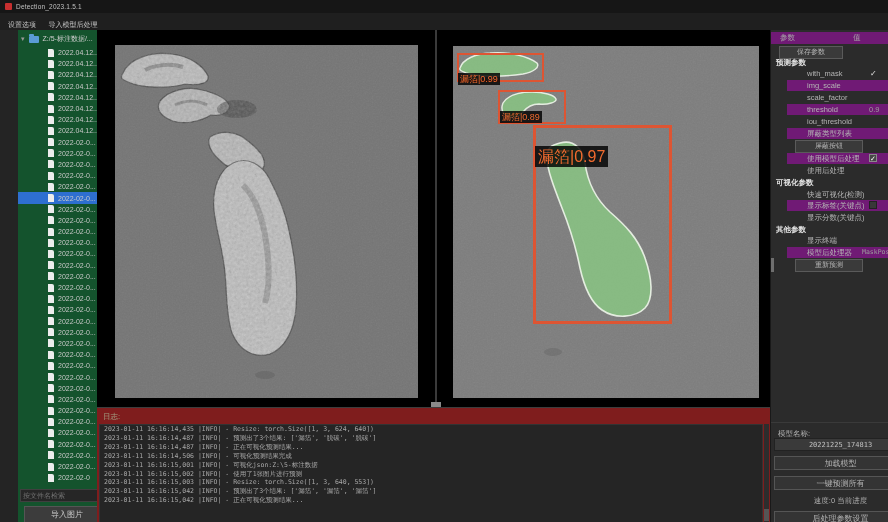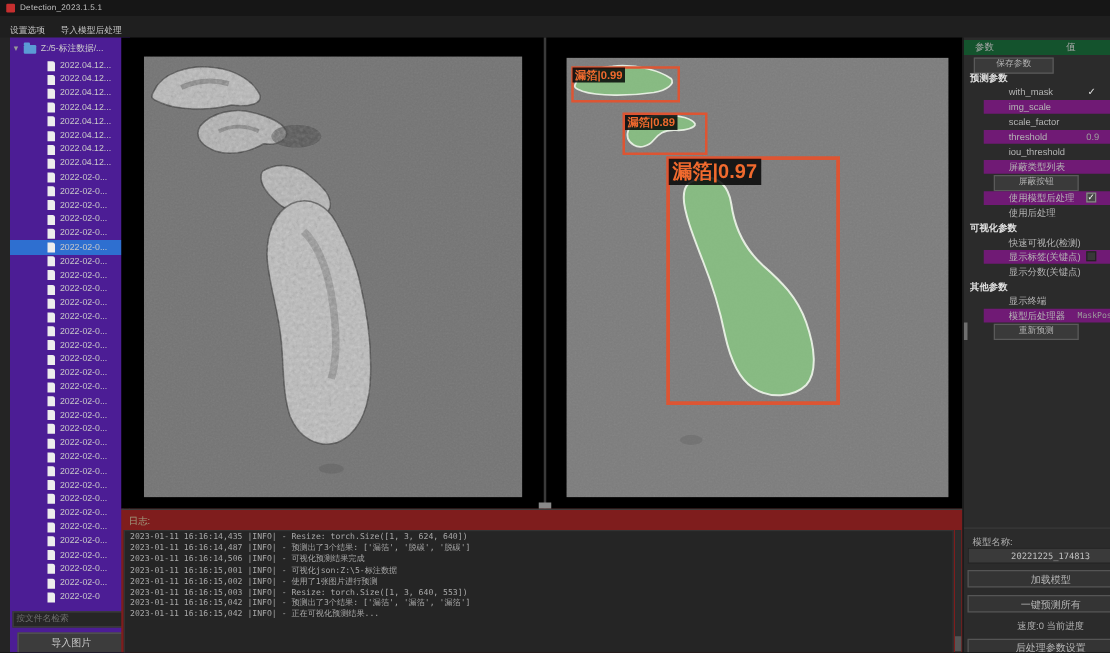--- a/index.html
+++ b/index.html
@@ -5,21 +5,21 @@
   html,body{margin:0;padding:0;background:#181818;}
   .app{position:relative;width:888px;height:522px;overflow:hidden;background:#242424;
        font-family:"Liberation Sans",sans-serif;-webkit-font-smoothing:antialiased;}
   
   .titlebar{position:absolute;left:0;top:0;width:888px;height:13px;background:#161616;}
   .logo{position:absolute;left:5px;top:3px;width:7px;height:7px;background:#c62f2f;border-radius:1px;}
   .title-text{position:absolute;left:16px;top:3px;font-size:6.5px;color:#c2c2c2;letter-spacing:.2px;}
   .menubar{position:absolute;left:0;top:13px;width:888px;height:17px;background:#1f1f1f;}
   .menu-item{display:inline-block;margin-left:8px;margin-top:4px;font-size:7px;color:#c6c6c6;}
   
-  .sidebar{position:absolute;left:8px;top:30px;width:96px;height:492px;background:#4c1d95;overflow:hidden;}
+  .sidebar{position:absolute;left:18px;top:30px;width:96px;height:492px;background:#14532d;overflow:hidden;}
   .tree-root{position:absolute;left:0;top:3px;width:96px;height:12px;display:flex;align-items:center;}
   .caret{font-size:7px;color:#9a9a9a;margin-left:3px;}
   .folder-icon{width:10px;height:7px;background:#5b9bd5;border-radius:1px;margin-left:4px;position:relative;}
   .folder-icon:before{content:"";position:absolute;left:0;top:-2px;width:5px;height:2px;background:#5b9bd5;border-radius:1px 1px 0 0;}
   .tree-root-label{font-size:7px;color:#cfcfcf;margin-left:4px;white-space:nowrap;}
   .file-list{position:absolute;left:0;top:17px;width:96px;height:440px;overflow:hidden;}
   .file-item{height:11.2px;display:flex;align-items:center;padding-left:30px;white-space:nowrap;}
   .file-item.selected{background:#2e6fd0;}
   .page-icon{width:6px;height:8px;background:#ededed;border-radius:0 2px 0 0;margin-right:4px;flex:none;}
   .file-label{font-size:7px;color:#c9c9c9;}
@@ -31,33 +31,33 @@
       color:#c9c9c9;font-size:8px;text-align:center;line-height:15px;}
   
   .viewer{position:absolute;left:97px;top:30px;width:673px;height:377px;background:#000;}
   .v-divider{position:absolute;left:338px;top:0;width:2px;height:377px;background:#3a3a3a;}
   .v-handle{position:absolute;left:334px;top:372px;width:10px;height:5px;background:#8a8a8a;}
   .img-left{position:absolute;left:18px;top:15px;width:303px;height:353px;overflow:hidden;}
   .img-right{position:absolute;left:356px;top:16px;width:306px;height:352px;overflow:hidden;}
   .img-left svg,.img-right svg{position:absolute;left:0;top:0;}
   .det-box{position:absolute;border:2px solid #dd5533;}
   .det-box.big{border-width:3px;}
-  .det-label{position:absolute;background:rgba(0,0,0,.82);color:#f06a2e;font-weight:bold;
-      font-size:9px;line-height:12px;padding:0 2px;white-space:nowrap;}
+  .det-label{position:absolute;background:rgba(0,0,0,.82);color:#f06a2e;font-weight:normal;
+      font-size:9px;line-height:12px;padding:0 2px;white-space:nowrap;margin-top:19px;}
   .det-label.big{font-size:16px;line-height:21px;padding:0 3px;}
   
   .logpanel{position:absolute;left:97px;top:407px;width:673px;height:115px;background:#7f1d1d;border-top:1px solid #3d3d3d;box-sizing:border-box;}
   .log-title{position:absolute;left:6px;top:4px;font-size:7.5px;color:#a2a183;}
   .log-view{position:absolute;left:2px;top:16px;width:664px;height:99px;overflow:hidden;background:#252525;border:1px solid #333;box-sizing:border-box;}
   .log-line{font-family:"DejaVu Sans Mono",monospace;font-size:6.5px;line-height:8.9px;color:#a8a8a8;white-space:pre;padding-left:4px;}
   .log-scroll{position:absolute;right:1px;top:16px;width:5px;height:99px;background:#2d2d2d;}
   .log-thumb{position:absolute;left:0;bottom:2px;width:5px;height:12px;background:#555;}
   
   .rightpanel{position:absolute;left:770px;top:30px;width:118px;height:492px;background:#2b2b2b;border-left:1px solid #191919;box-sizing:border-box;overflow:hidden;}
-  .p-header{position:absolute;left:0;top:2px;width:118px;height:12px;background:#14532d;}
+  .p-header{position:absolute;left:0;top:2px;width:118px;height:12px;background:#701a75;}
   .p-header span{position:absolute;top:1px;font-size:7.5px;color:#a8a8a8;}
   .p-h-name{left:9px;} .p-h-val{left:82px;}
   .p-btn{position:absolute;background:#3a3a3a;border:1px solid #5a5a5a;color:#b4b4b4;font-size:7px;text-align:center;line-height:9px;}
   .save-btn{left:8px;top:16px;width:62px;height:11px;line-height:10px;}
   .p-section{position:absolute;left:5px;height:11px;line-height:11px;font-size:7.5px;font-weight:bold;color:#e2e2e2;}
   .p-row{position:absolute;left:16px;width:117px;height:11px;line-height:11px;font-size:7.5px;color:#b4b4b4;}
   .p-row.light{background:#701a75;}
   .p-row .lbl{margin-left:20px;white-space:nowrap;}
   .p-row .val{position:absolute;left:82px;top:0;color:#9d9d9d;}
   .p-row .val.mono{left:75px;font-family:"DejaVu Sans Mono",monospace;font-size:6.5px;white-space:nowrap;}
@@ -356,20 +356,21 @@
   </div>
 
   <div class="logpanel">
     <div class="log-title">日志:</div>
     <div class="log-view">
 
         <div class="log-line">2023-01-11 16:16:14,435 |INFO| - Resize: torch.Size([1, 3, 624, 640])</div>
 
         <div class="log-line">2023-01-11 16:16:14,487 |INFO| - 预测出了3个结果: ['漏箔', '脱碳', '脱碳']</div>
 
+        <div class="log-line">2023-01-11 16:16:14,487 |INFO| - 正在可视化预测结果...</div>
 
         <div class="log-line">2023-01-11 16:16:14,506 |INFO| - 可视化预测结果完成</div>
 
         <div class="log-line">2023-01-11 16:16:15,001 |INFO| - 可视化json:Z:\5-标注数据</div>
 
         <div class="log-line">2023-01-11 16:16:15,002 |INFO| - 使用了1张图片进行预测</div>
 
 
         <div class="log-line">2023-01-11 16:16:15,003 |INFO| - Resize: torch.Size([1, 3, 640, 553])</div>
 

